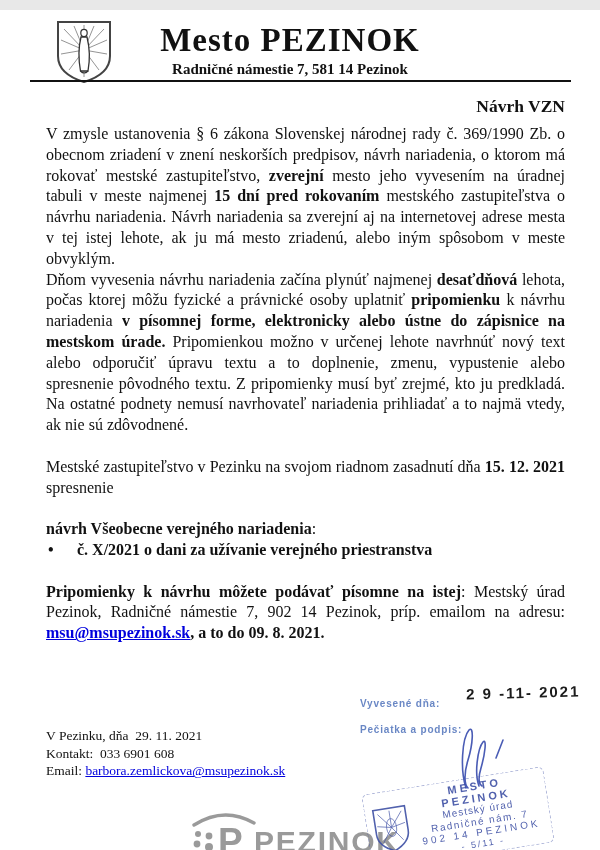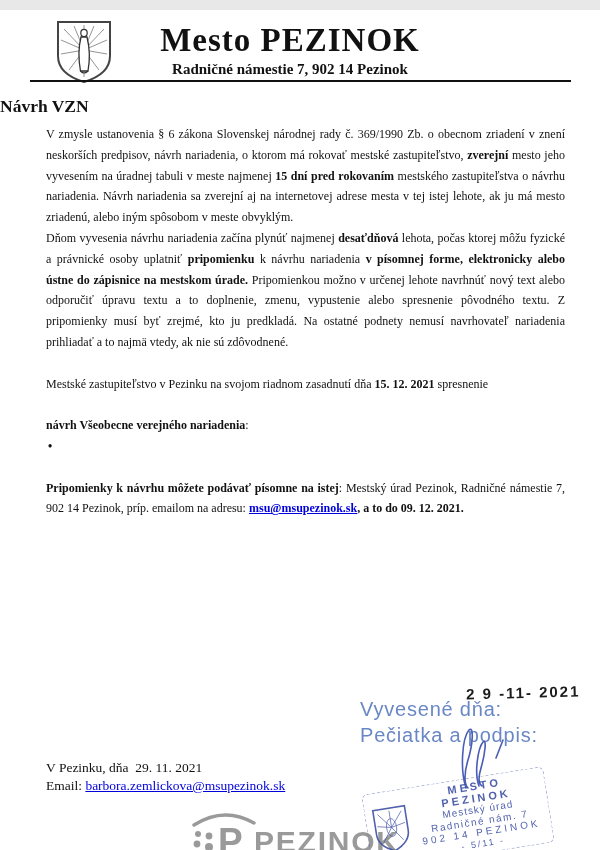--- a/index.html
+++ b/index.html
@@ -19,40 +19,40 @@
     color:var(--text);
     overflow:hidden;
     margin:10px auto;
   }
   
   .coat-of-arms{position:absolute;left:55px;top:10px;}
   .org-block{position:absolute;left:80px;top:12px;width:420px;text-align:center;}
   .org-name{font-size:33px;font-weight:bold;letter-spacing:1px;line-height:36px;}
   .org-address{font-size:15px;font-weight:bold;margin-top:3px;}
   .header-rule{position:absolute;left:30px;top:70px;width:541px;height:2px;background:#111;}
-  .doc-title{position:absolute;left:0;top:86px;width:565px;text-align:left;
+  .doc-title{position:absolute;left:0;top:86px;width:565px;text-align:right;
              font-size:17.5px;font-weight:bold;}
   
   .doc-body{
     position:absolute;left:46px;top:114px;width:519px;
-    font-size:12px;line-height:20.8px;text-align:justify;
+    font-size:16px;line-height:20.8px;text-align:justify;
   }
   .para{text-align:justify;}
   .b{font-weight:bold;}
   .spacer{height:20.8px;}
   .doclink{color:var(--link);text-decoration:underline;font-weight:bold;cursor:pointer;}
   .bullet-line{display:flex;font-weight:bold;}
   .bullet-line .dot{width:31px;padding-left:2px;}
   
-  .footer-left{position:absolute;left:46px;top:749px;font-size:13.5px;line-height:17.6px;}
+  .footer-left{position:absolute;left:46px;top:717px;font-size:13.5px;line-height:17.6px;}
   .footer-link{color:var(--link);text-decoration:underline;cursor:pointer;}
   
   .blue-label{
     position:absolute;font-family:"Liberation Sans",sans-serif;
-    font-size:20px;font-weight:400;letter-spacing:0.8px;
+    font-size:10px;font-weight:700;letter-spacing:0.8px;
     color:var(--blue-label);opacity:.92;
   }
   .posted-label{left:360px;top:688px;}
   .seal-label{left:360px;top:714px;}
   .date-stamp{
     position:absolute;left:466px;top:674px;
     font-family:"Liberation Sans",sans-serif;font-size:15px;font-weight:bold;
     letter-spacing:2px;color:#1c1c1c;transform:rotate(-1.5deg);white-space:nowrap;
   }
   .signature{position:absolute;left:452px;top:708px;}
@@ -97,42 +97,44 @@
       <line x1="29" y1="30" x2="6" y2="34"></line>
         <line x1="29" y1="30" x2="6" y2="20"></line>
     </g>
     <ellipse cx="29" cy="13" rx="3.2" ry="3.6" fill="#ffffff" stroke="#333" stroke-width="1.2"></ellipse>
     <path d="M26,17 C23.5,27 23.5,40 25.5,51 L33,51 C35,40 34.5,27 32,17 Z" fill="#ffffff" stroke="#333" stroke-width="1.3"></path>
     <path d="M25.5,51 Q29,55 33,51" fill="none" stroke="#333" stroke-width="1.2"></path>
   </svg>
 
   <div class="org-block">
     <div class="org-name">Mesto PEZINOK</div>
-    <div class="org-address">Radničné námestie 7, 902 14 Pezinok</div>
+    <div class="org-address">Radničné námestie 7, 581 14 Pezinok</div>
   </div>
   <div class="header-rule"></div>
 
   <div class="doc-title">Návrh VZN</div>
 
   <div class="doc-body">
       <div class="para"><span>V zmysle ustanovenia § 6 zákona Slovenskej národnej rady č. 369/1990 Zb. o obecnom zriadení v znení neskorších predpisov, návrh nariadenia, o ktorom má rokovať mestské zastupiteľstvo, </span><span class="b">zverejní</span><span> mesto jeho vyvesením na úradnej tabuli v meste najmenej </span><span class="b">15 dní pred rokovaním</span><span> mestského zastupiteľstva o návrhu nariadenia. Návrh nariadenia sa zverejní aj na internetovej adrese mesta v tej istej lehote, ak ju má mesto zriadenú, alebo iným spôsobom v meste obvyklým.</span></div>
       <div class="para"><span>Dňom vyvesenia návrhu nariadenia začína plynúť najmenej </span><span class="b">desaťdňová</span><span> lehota, počas ktorej môžu fyzické a právnické osoby uplatniť </span><span class="b">pripomienku</span><span> k návrhu nariadenia </span><span class="b">v písomnej forme, elektronicky alebo ústne do zápisnice na mestskom úrade.</span><span> Pripomienkou možno v určenej lehote navrhnúť nový text alebo odporučiť úpravu textu a to doplnenie, zmenu, vypustenie alebo spresnenie pôvodného textu. Z pripomienky musí byť zrejmé, kto ju predkladá. Na ostatné podnety nemusí navrhovateľ nariadenia prihliadať a to najmä vtedy, ak nie sú zdôvodnené.</span></div>
       <div class="spacer"></div>
       <div class="para"><span>Mestské zastupiteľstvo v Pezinku na svojom riadnom zasadnutí dňa </span><span class="b">15. 12. 2021</span><span> spresnenie</span></div>
       <div class="spacer"></div>
       <div class="para"><span class="b">návrh Všeobecne verejného nariadenia</span><span>:</span></div>
       <div class="bullet-line">
         <span class="dot">•</span>
+        <span><span class="b">č. X/2021 o dani za užívanie verejného priestranstva</span></span>
       </div>
       <div class="spacer"></div>
-      <div class="para"><span class="b">Pripomienky k návrhu môžete podávať písomne na istej</span><span>: Mestský úrad Pezinok, Radničné námestie 7, 902 14 Pezinok, príp. emailom na adresu: </span><a class="b doclink" href="#">msu@msupezinok.sk</a><span class="b">, a to do 09. 12. 2021.</span></div>
+      <div class="para"><span class="b">Pripomienky k návrhu môžete podávať písomne na istej</span><span>: Mestský úrad Pezinok, Radničné námestie 7, 902 14 Pezinok, príp. emailom na adresu: </span><a class="b doclink" href="#">msu@msupezinok.sk</a><span class="b">, a to do 09. 8. 2021.</span></div>
     </div>
 
   <div class="footer-left">
     <div>V Pezinku, dňa&nbsp; 29. 11. 2021</div>
+    <div>Kontakt:&nbsp; 033 6901 608</div>
     <div><span>Email: </span><a href="#" class="footer-link">barbora.zemlickova@msupezinok.sk</a></div>
   </div>
 
   <div class="blue-label posted-label">Vyvesené dňa:</div>
   <div class="date-stamp">2 9 -11- 2021</div>
   <div class="blue-label seal-label">Pečiatka a podpis:</div>
 
   <svg class="signature" width="62" height="74" viewBox="0 0 62 74">
     <g fill="none" stroke="#4a5cb5" stroke-width="1.6" stroke-linecap="round">
       <path d="M14,70 C8,52 10,20 17,12 C22,7 21,26 16,42 C12,55 12,66 16,70"></path>

